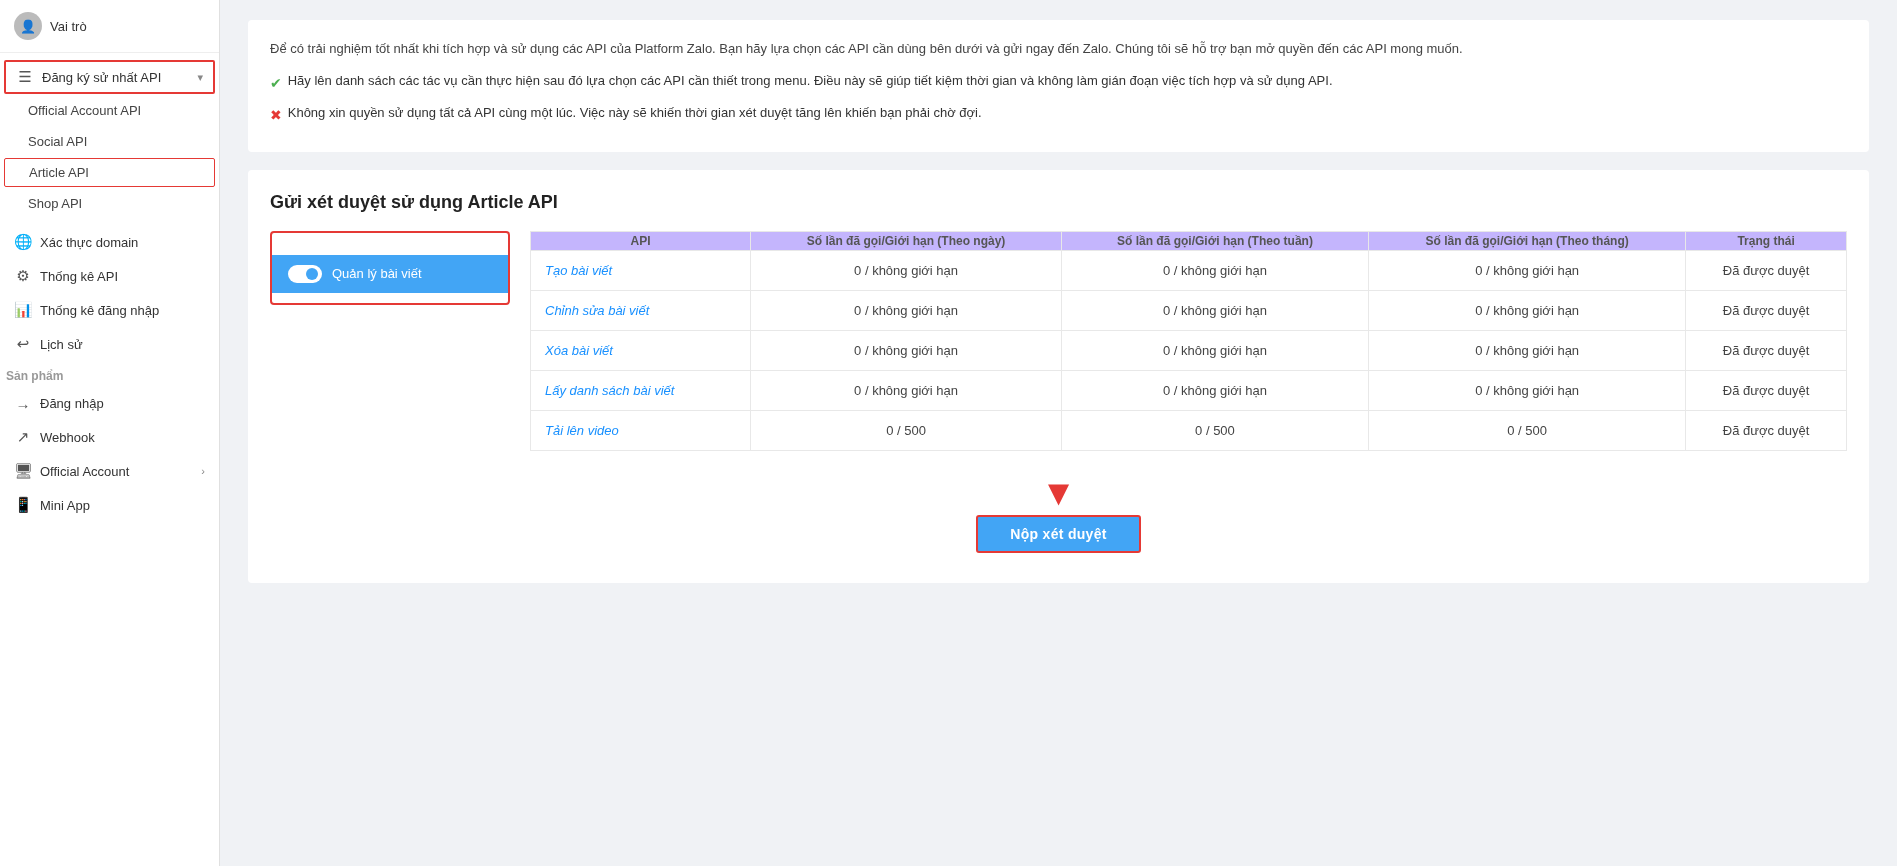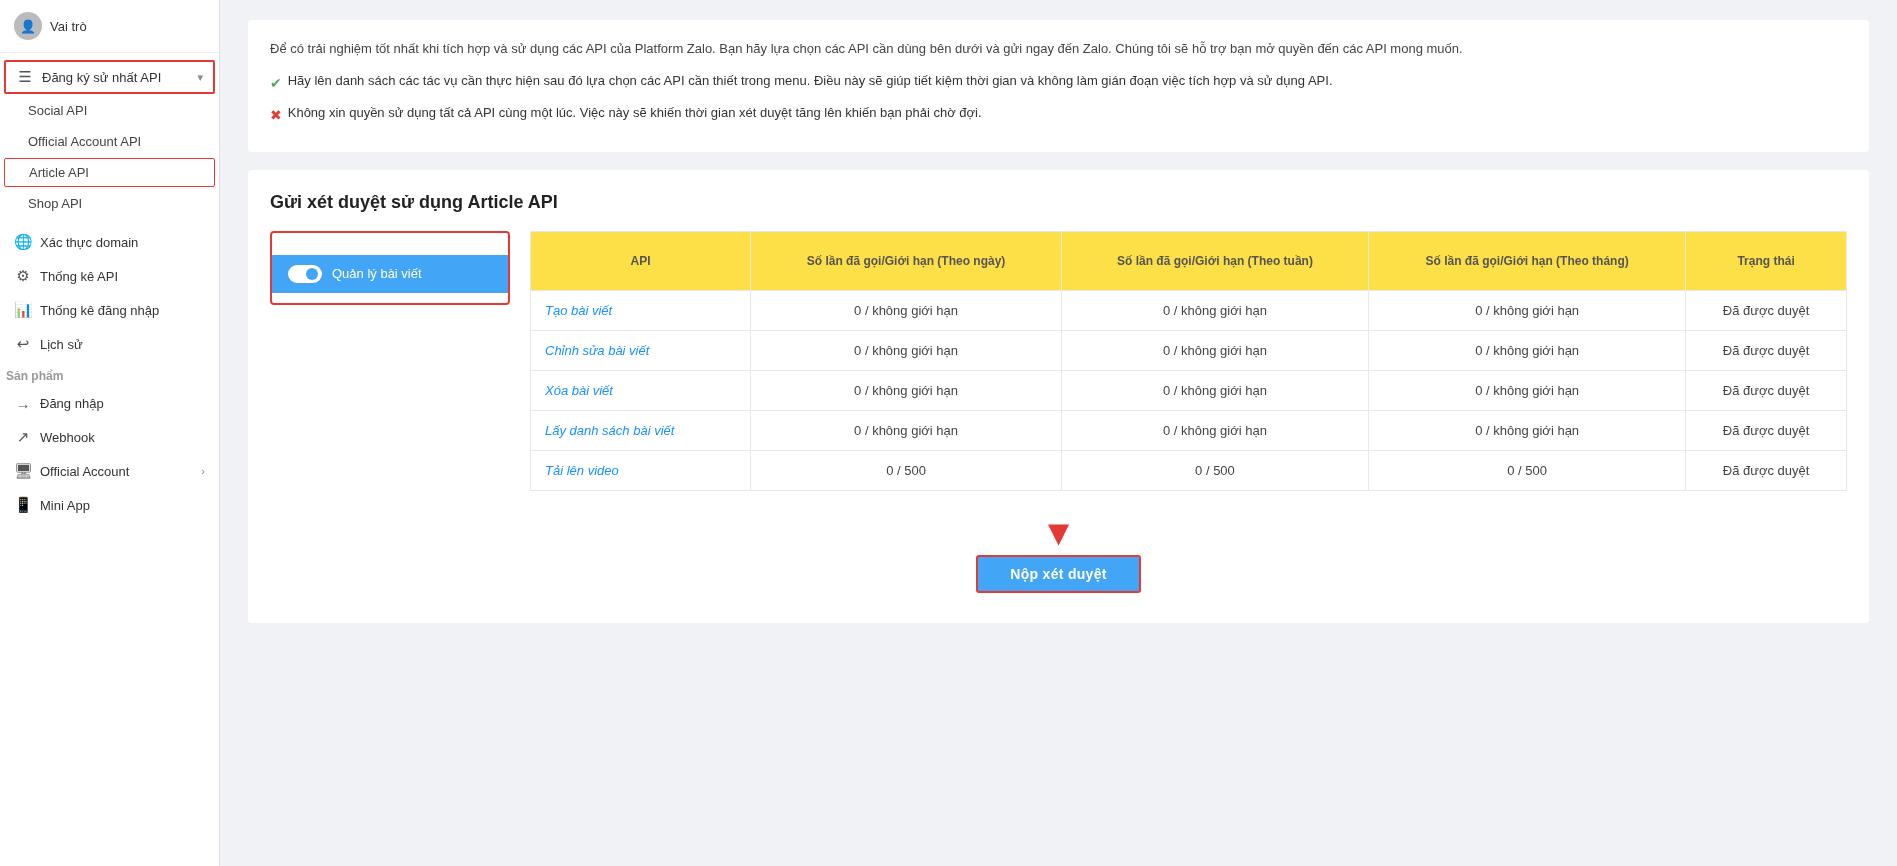--- a/index.html
+++ b/index.html
@@ -187,23 +187,23 @@
 
     
     .api-table {
       flex: 1;
       border-collapse: collapse;
       font-size: 13px;
       width: 100%;
     }
 
     .api-table th {
-      background: #fde047;
+      background: #c4b5fd;
       border: 1px solid #e8e8e8;
-      padding: 22px 12px;
+      padding: 2px 12px;
       text-align: center;
       color: #555;
       font-weight: 600;
       font-size: 12px;
     }
 
     .api-table td {
       border: 1px solid #e8e8e8;
       padding: 12px 14px;
       color: #444;
@@ -261,24 +261,24 @@
   </div>
 
   <div class="sidebar-section">
     <div class="sidebar-item active-box">
       <span class="icon">☰</span>
       <span>Đăng ký sử nhất API</span>
       <span class="chevron">▾</span>
     </div>
 
     <div class="sidebar-item sub">
+      <span>Official Account API</span>
+    </div>
+    <div class="sidebar-item sub">
       <span>Social API</span>
-    </div>
-    <div class="sidebar-item sub">
-      <span>Official Account API</span>
     </div>
     <div class="sidebar-item sub selected">
       <span>Article API</span>
     </div>
     <div class="sidebar-item sub">
       <span>Shop API</span>
     </div>
   </div>
 
   <div class="sidebar-item">

